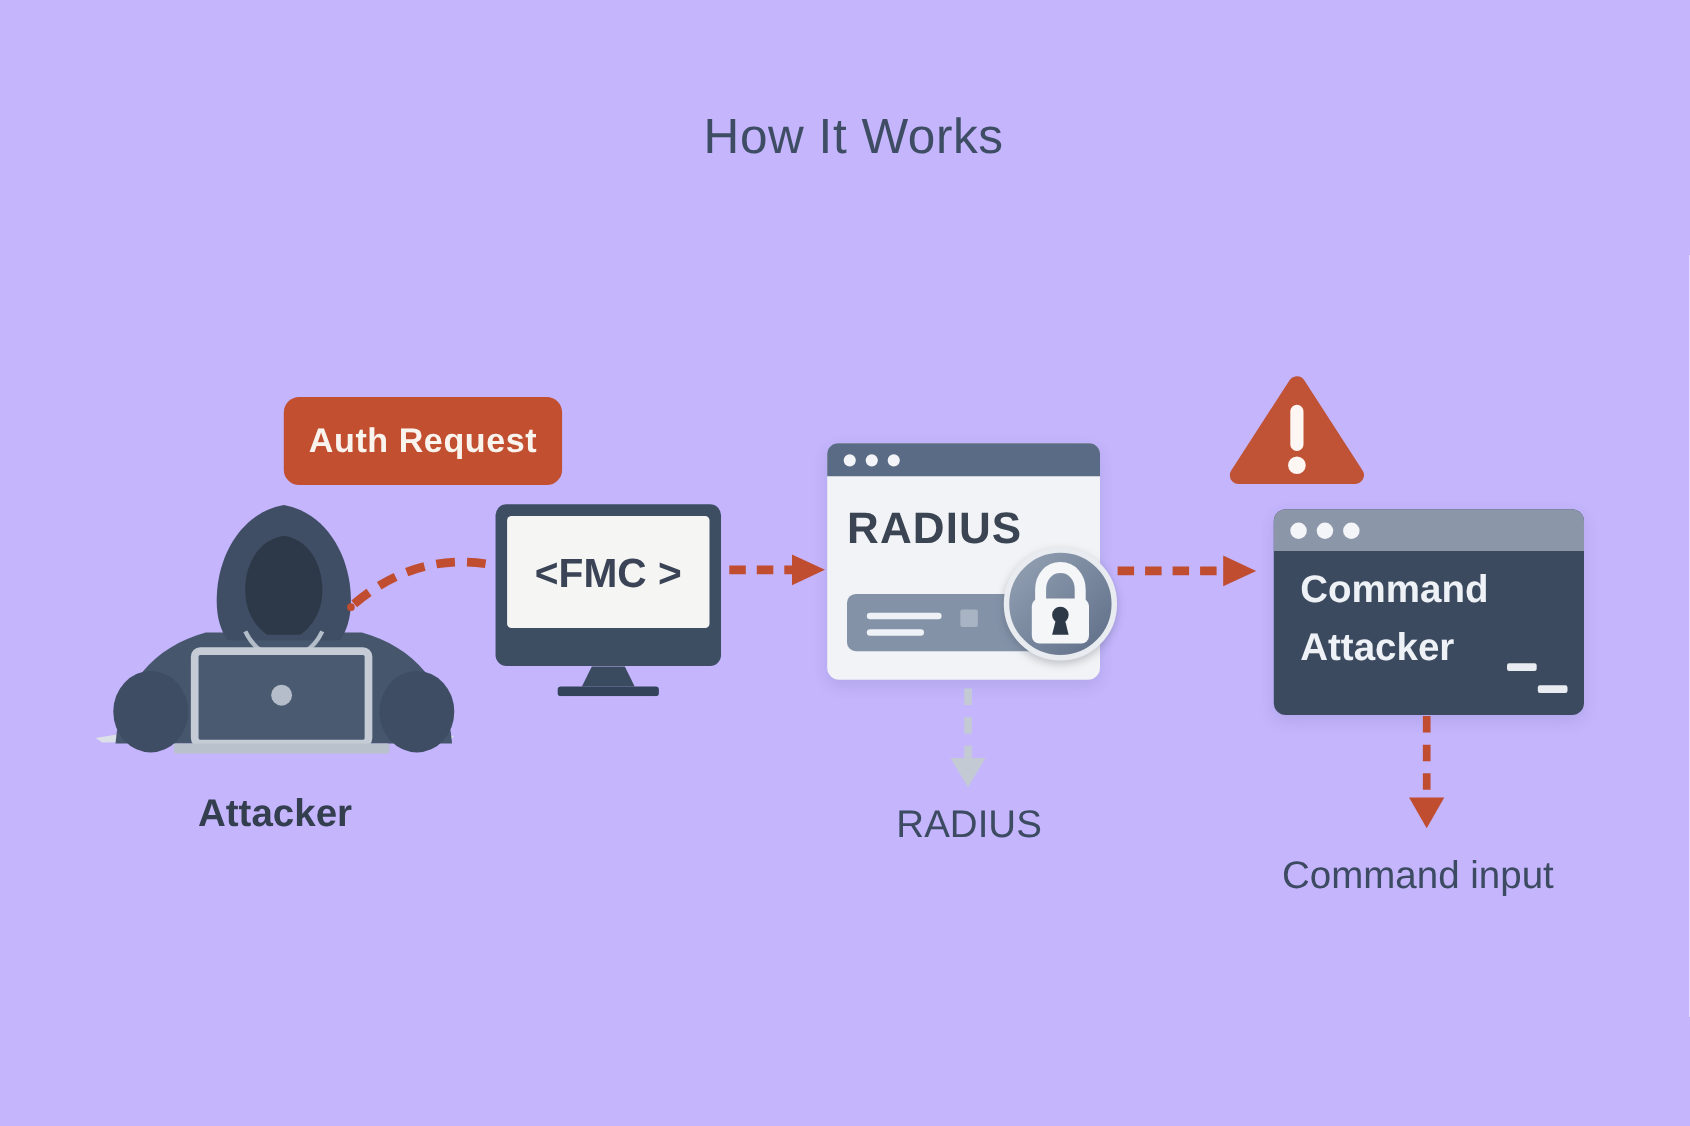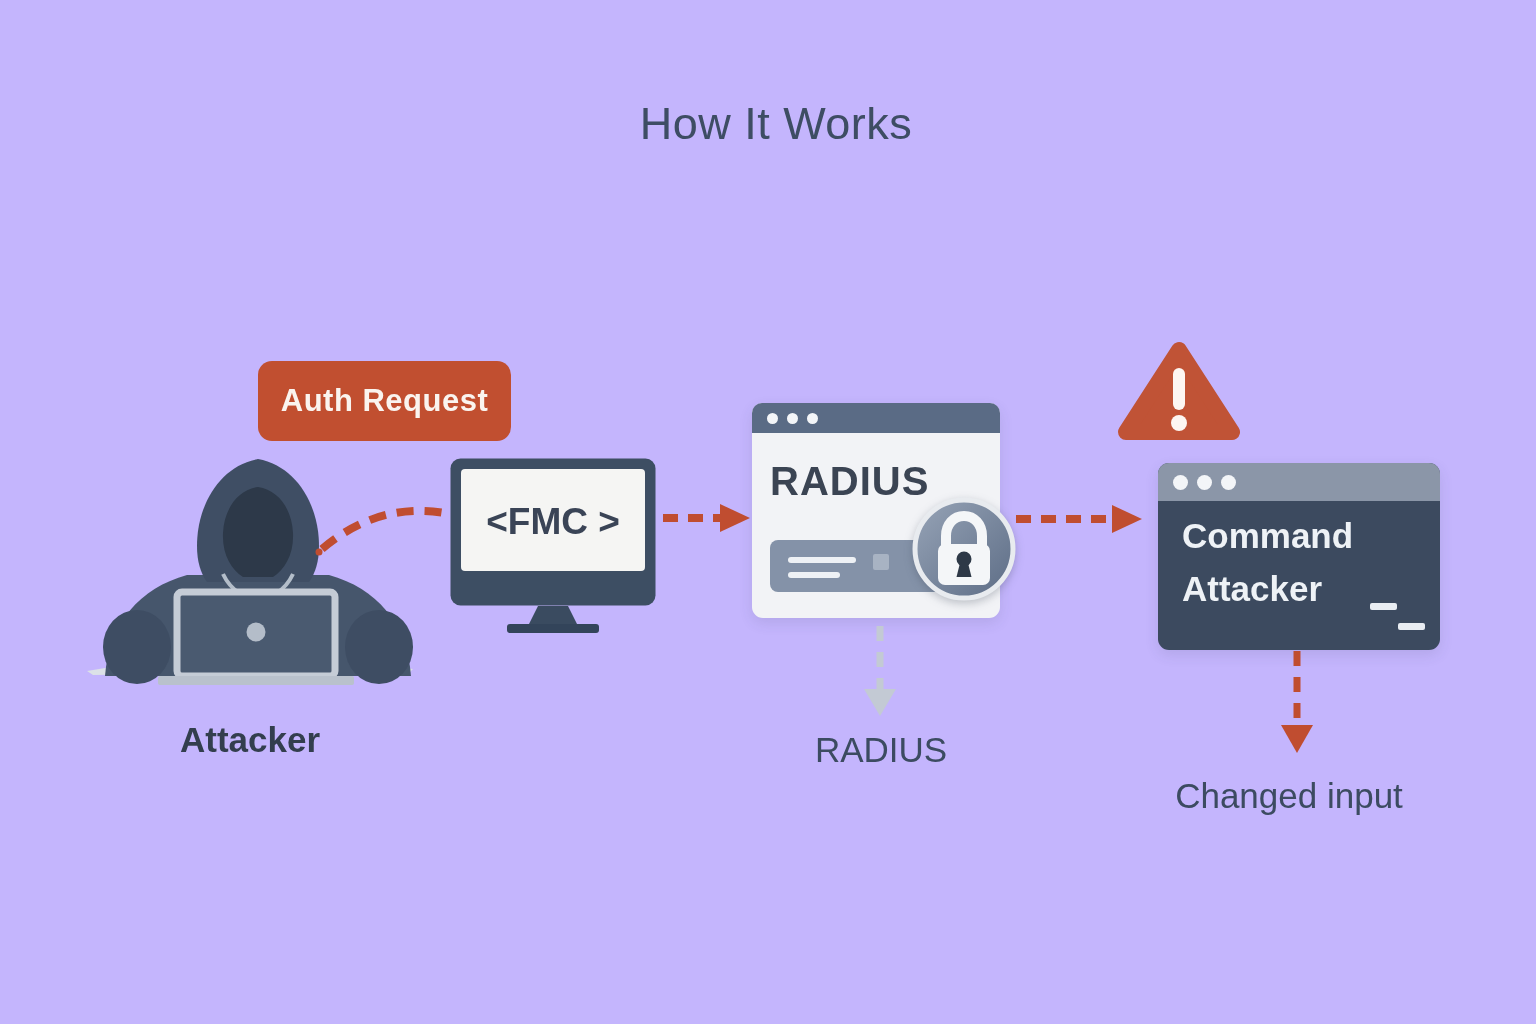--- a/index.html
+++ b/index.html
@@ -164,21 +164,21 @@
     </div>
     <div class="cursor-icon">
       <span class="c1"></span>
       <span class="c2"></span>
     </div>
   </div>
 
   <div class="flow-label radius-auth-label">
     <div>RADIUS</div>
   </div>
-  <div class="flow-label changed-input-label">Changed input</div>
+  <div class="flow-label changed-input-label">Command input</div>
 
   <svg class="arrows" width="1536" height="1024" viewBox="0 0 1536 1024" aria-hidden="true">
 
     <circle cx="319" cy="552" r="3.5" fill="#c04d30"></circle>
     <path d="M322,549 Q380,500 450,514" fill="none" stroke="#c04d30" stroke-width="8" stroke-dasharray="17 11"></path>
 
     <path d="M663,518 L722,518" fill="none" stroke="#c04d30" stroke-width="8" stroke-dasharray="15 10"></path>
     <polygon points="750,518 720,504 720,532" fill="#c04d30"></polygon>
 
     <path d="M1016,519 L1112,519" fill="none" stroke="#c04d30" stroke-width="8" stroke-dasharray="15 10"></path>

